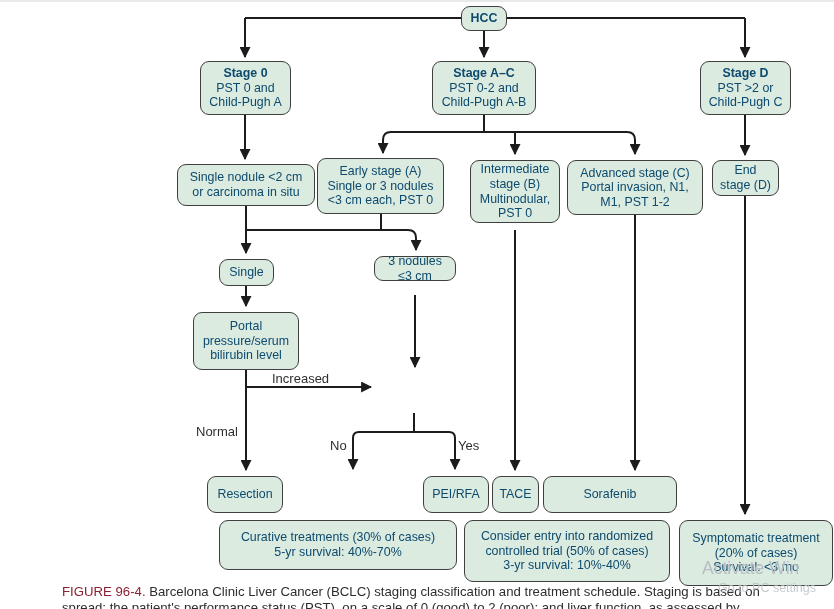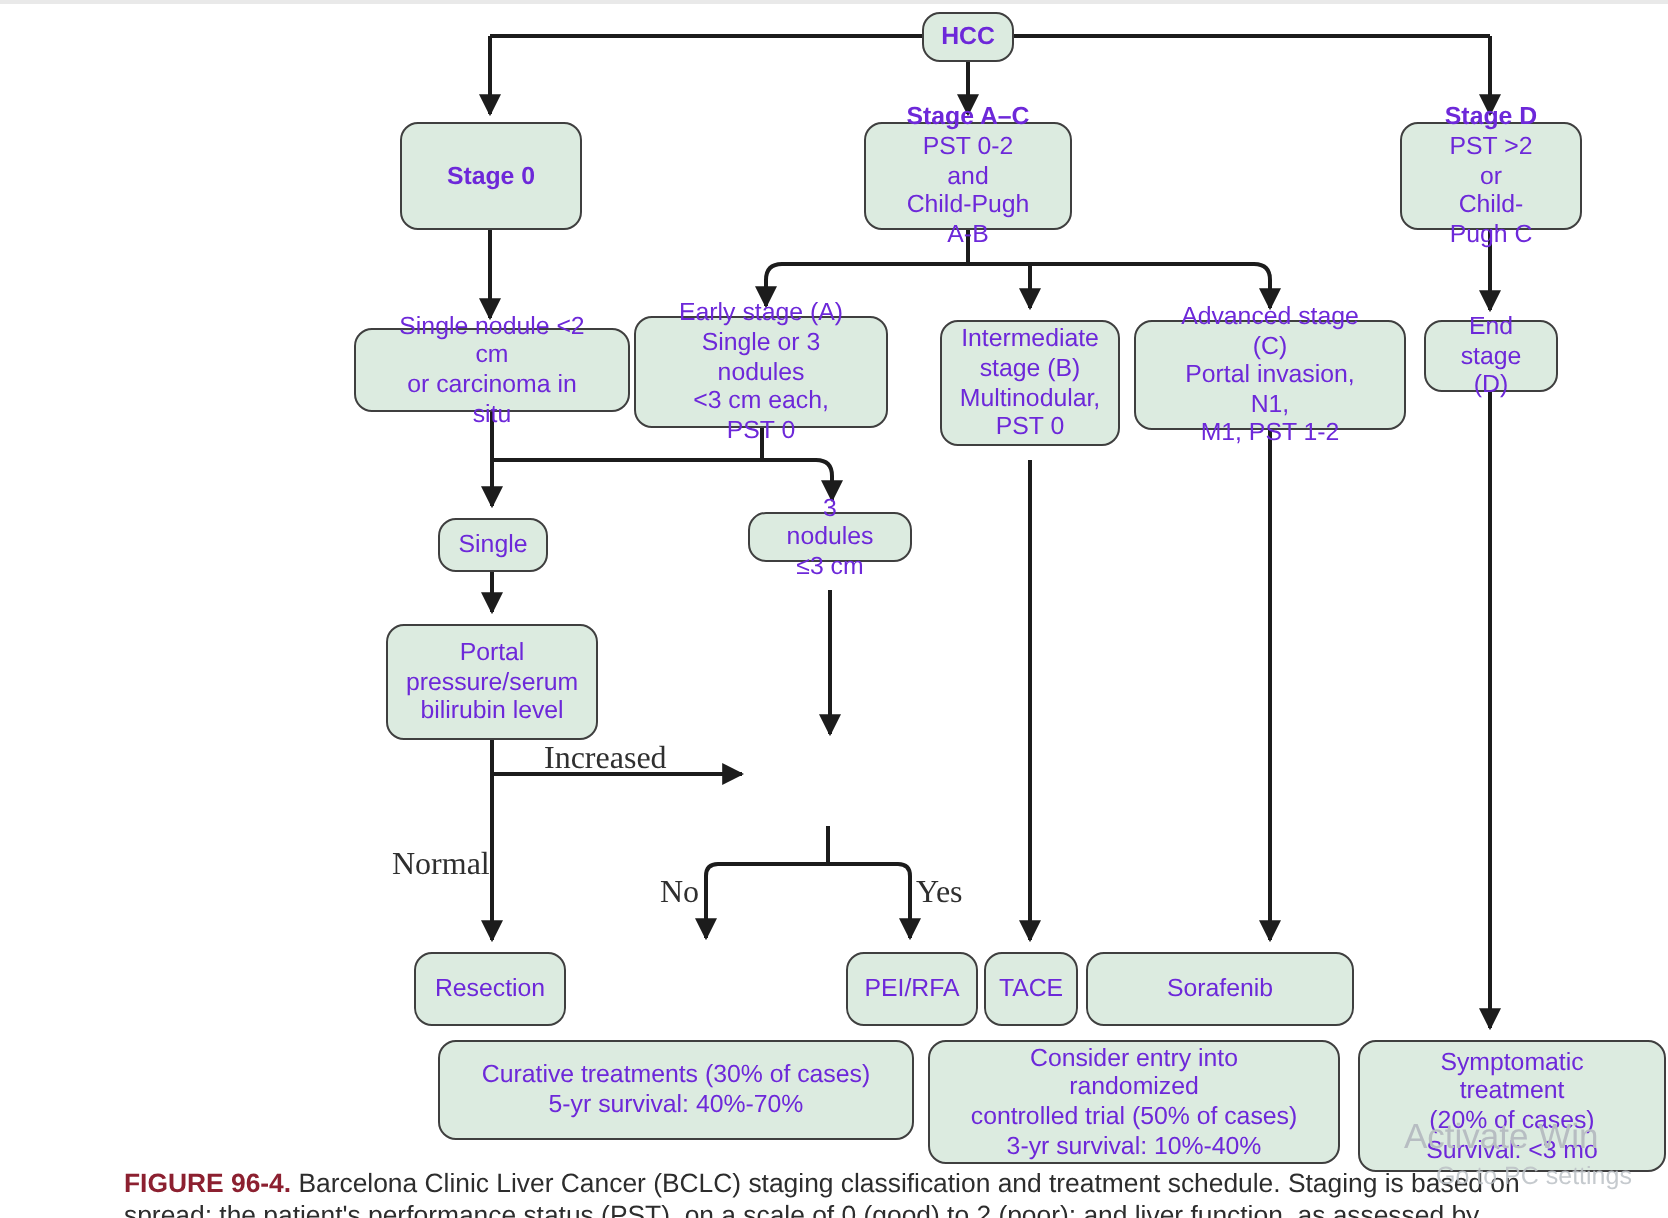--- a/index.html
+++ b/index.html
@@ -15,36 +15,36 @@
   .connectors{position:absolute;left:0;top:0;z-index:1;}
   .connectors path{stroke:#1c1c1c;stroke-width:2;fill:none;}
   .node{
     position:absolute;z-index:2;
     background:#dcebe0;
     border:1.6px solid #3f3f3f;
     border-radius:9px;
     box-sizing:border-box;
     display:flex;align-items:center;justify-content:center;
     text-align:center;
-    color:#6d28d9;
+    color:#0c4a6e;
     font-size:12.4px;line-height:1.18;
-    padding:2px 17px;
+    padding:2px 3px;
   }
   .node .title{display:block;font-weight:bold;}
   .node .body{display:block;white-space:pre-line;}
   .edge-label{
     position:absolute;z-index:2;
-    color:#2f2f2f;font-size:16px;font-family:Liberation Serif, serif;
+    color:#2f2f2f;font-size:13px;
   }
   .caption{
     position:absolute;z-index:3;
     left:62px;top:581px;width:764px;
     font-size:13.2px;color:#2d2d2d;line-height:1.3;
   }
-  .cap-label{font-weight:bold;color:#8c2030;margin-top:38px;}
+  .cap-label{font-weight:normal;color:#8c2030;margin-top:38px;}
   .caption2{
     position:absolute;z-index:3;
     left:62px;top:598px;width:764px;
     font-size:13.2px;color:#2d2d2d;white-space:nowrap;overflow:hidden;
   }
   .wm1{
     position:absolute;z-index:4;
     left:702px;top:556px;width:140px;
     font-size:17.5px;color:#b7bdc2;font-weight:300;
     white-space:nowrap;
@@ -103,20 +103,22 @@
     <path d="M745,194 V512" marker-end="url(#ah)"></path>
   </svg>
 
   <div class="node" style="left:461px;top:4px;width:46px;height:25px">
     <span class="title">HCC</span>
   </div>
 
   <div class="node" style="left:200px;top:59px;width:91px;height:54px">
     <div>
       <span class="title">Stage 0</span>
+      <span class="body">PST 0 and
+Child-Pugh A</span>
     </div>
   </div>
 
   <div class="node" style="left:432px;top:59px;width:104px;height:54px">
     <div>
       <span class="title">Stage A–C</span>
       <span class="body">PST 0-2 and
 Child-Pugh A-B</span>
     </div>
   </div>

